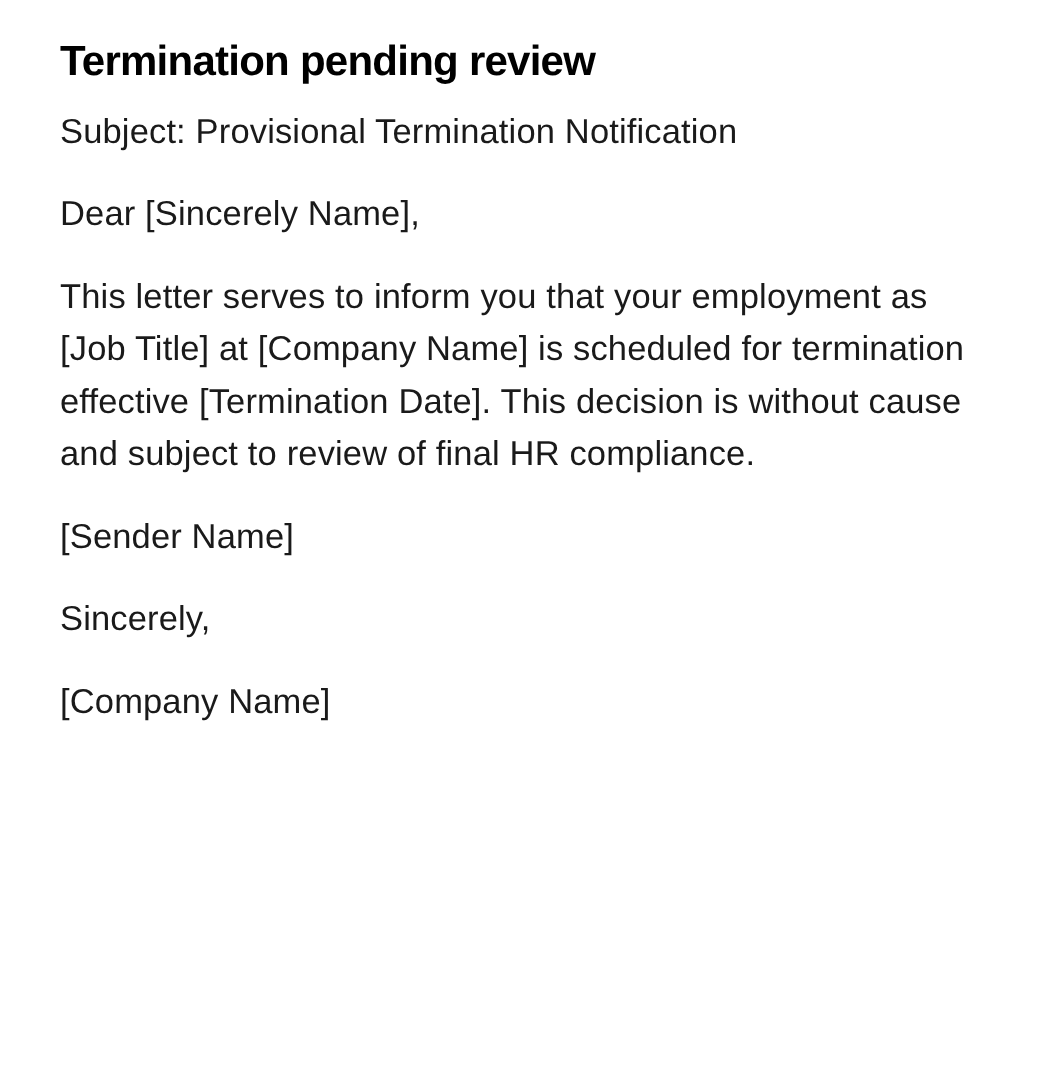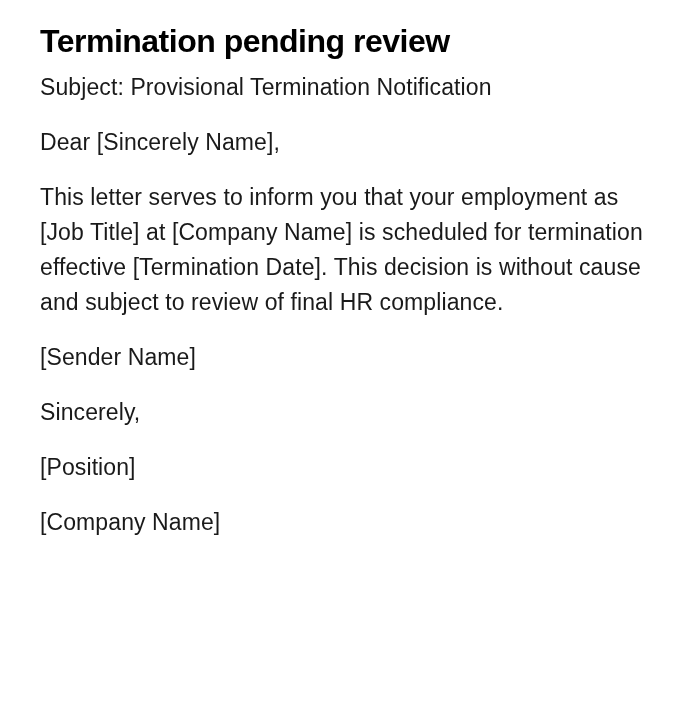--- a/index.html
+++ b/index.html
@@ -13,21 +13,21 @@
       overflow: hidden;
       font-family: "Liberation Sans", "DejaVu Sans", sans-serif;
       color: #1a1a1a;
     }
     .doc {
       position: relative;
       padding: 24px 40px 0 40px;
       width: 620px;
     }
     .title {
-      font-size: 32px;
+      font-size: 28px;
       font-weight: bold;
       letter-spacing: -0.5px;
       margin: 0 0 12px 0;
       line-height: 34px;
       color: #000;
     }
     .para {
       font-size: 23px;
       line-height: 35px;
       margin: 0 0 20px 0;
@@ -37,15 +37,14 @@
 </head>
 <body>
 
 <div class="doc">
   <h1 class="title">Termination pending review</h1>
   <p class="para">Subject: Provisional Termination Notification</p>
   <p class="para">Dear [Sincerely Name],</p>
   <p class="para">This letter serves to inform you that your employment as [Job Title] at [Company Name] is scheduled for termination effective [Termination Date]. This decision is without cause and subject to review of final HR compliance.</p>
   <p class="para">[Sender Name]</p>
   <p class="para">Sincerely,</p>
-  <p class="para">[Position]</p>
   <p class="para">[Company Name]</p>
 </div>
 
 </body></html>

